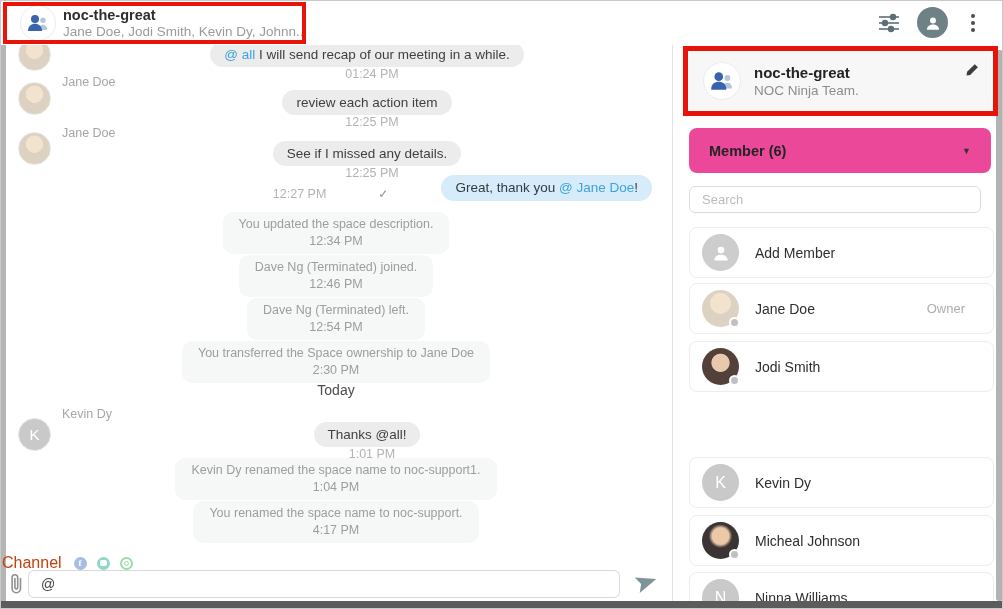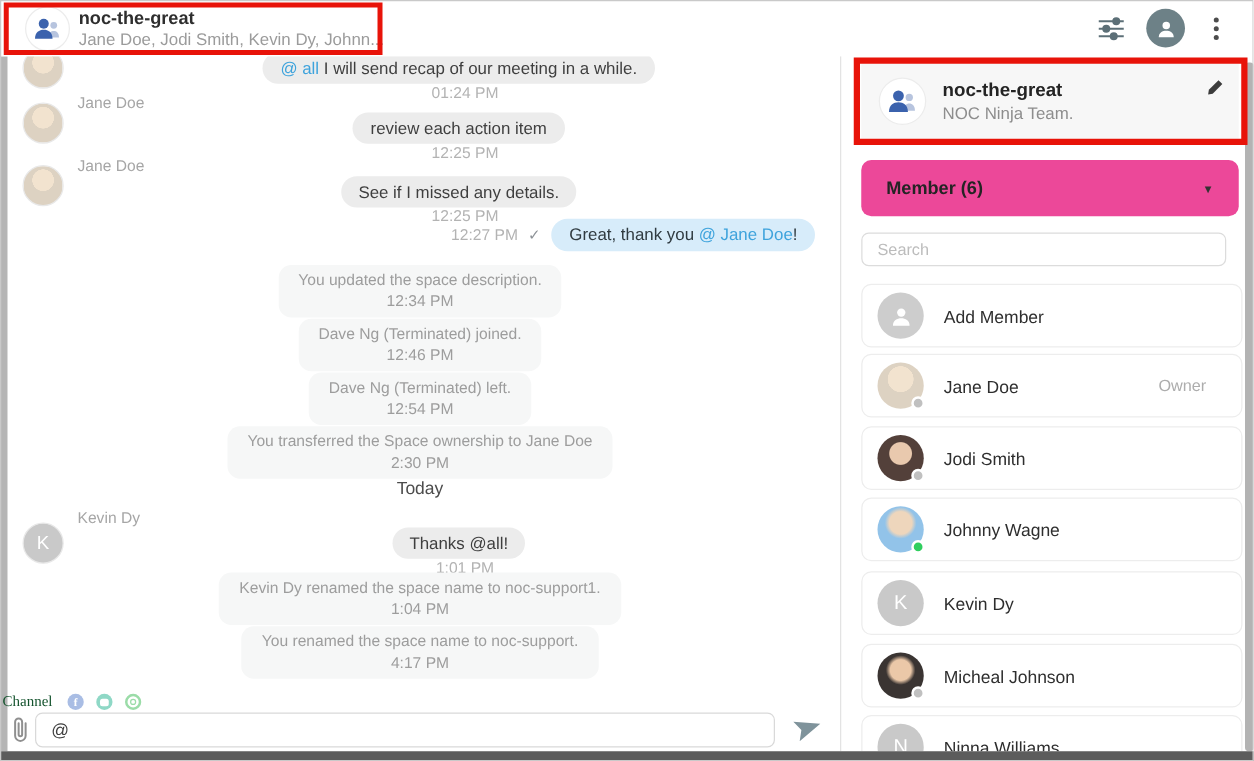--- a/index.html
+++ b/index.html
@@ -33,32 +33,32 @@
   .av-jane { background:radial-gradient(circle at 50% 36%, #f2e3cf 0 34%, #ddd2c2 35% 100%); }
   .av-jodi { background:radial-gradient(circle at 50% 40%, #e9c9ae 0 30%, #53403a 33% 100%); }
   .av-johnny { background:radial-gradient(circle at 50% 36%, #eed6bc 0 30%, #92c3e9 42% 100%); }
   .av-micheal { background:radial-gradient(circle at 50% 38%, #ebc8a8 0 28%, #3a3432 40% 100%); }
   .av-init { background:#c9c9c9; display:flex; align-items:center; justify-content:center;
     color:#fff; font-size:15px; }
   .bubble-row { position:relative; margin-left:62px; display:flex; align-items:center;flex-direction:column; }
   .bubble { background:#ececec; border-radius:16px; padding:5px 14px; font-size:13.5px; color:#3f3f3f; line-height:15px; white-space:nowrap; }
   .mention { color:#3ea3dc; }
   .m-time { margin-left:10px; font-size:12.5px; color:#b3b3b3; white-space:nowrap; }
-  .sent-row { display:flex; justify-content:flex-end; align-items:center; padding-right:20px; }
+  .sent-row { display:flex; justify-content:flex-end; align-items:flex-end; padding-right:20px;gap:44px; }
   .sent-time { font-size:12.5px; color:#b3b3b3; }
   .sent-check { margin:0 9px 0 8px; font-size:12px; color:#8d9297; }
   .bubble-sent { background:#d7ecfa; border-radius:16px; padding:5px 14px; font-size:13.5px; color:#303b41; line-height:16px; white-space:nowrap; }
   .sys { text-align:center; }
   .sys-bubble { display:inline-block; background:#f6f7f7; border-radius:10px; padding:4px 16px;
     font-size:12.5px; color:#9d9d9d; line-height:17px; text-align:center; }
   .today { text-align:center; font-size:14px; color:#4c4c4c; }
 
   
   .channel-row { position:absolute; left:2px; top:509px; display:flex; align-items:center; gap:10px; }
-  .channel-label { font-size:12px; color:#14532d; margin-right:2px;font-family:Liberation Serif, serif; }
+  .channel-label { font-size:16px; color:#c2410c; margin-right:2px; }
   .soc { width:13px; height:13px; border-radius:50%; display:flex; align-items:center; justify-content:center; }
   .soc-fb { background:#a9bde4; color:#fff; font-size:9px; font-weight:bold; font-family:"Liberation Serif",serif; }
   .soc-line { background:#8fd8c6; } .soc-line i { width:7px; height:6px; background:#fff; border-radius:2px; }
   .soc-wa { border:2px solid #9bdca8; background:#fff; } .soc-wa i { width:5px; height:5px; border:1.5px solid #9bdca8; border-radius:50%; }
   .clip-btn { position:absolute; left:8px; top:528px; }
   .msg-input { position:absolute; left:28px; top:525px; width:592px; height:28px; border:1px solid #d9d9d9;
     border-radius:6px; font-size:14px; color:#3f3f3f; padding:0 12px; outline:none; font-family:"Liberation Sans",sans-serif; }
   .send-btn { position:absolute; left:636px; top:528px; }
 
   
@@ -265,26 +265,20 @@
       <span class="mrow-badge">Owner</span>
     </div>
 
     <div class="mrow" style="top:296px">
       <div class="mrow-avatar av-jodi">
           <span class="dot dot-gray"></span>
         </div>
       <span class="mrow-name">Jodi Smith</span>
     </div>
 
-    <div class="mrow" style="top:353px">
-      <div class="mrow-avatar av-johnny">
-          <span class="dot dot-green"></span>
-        </div>
-      <span class="mrow-name">Johnny Wagne</span>
-    </div>
 
     <div class="mrow" style="top:412px">
       <div class="mrow-avatar av-init">K</div>
       <span class="mrow-name">Kevin Dy</span>
     </div>
 
     <div class="mrow" style="top:470px">
       <div class="mrow-avatar av-micheal">
           <span class="dot dot-gray"></span>
         </div>

